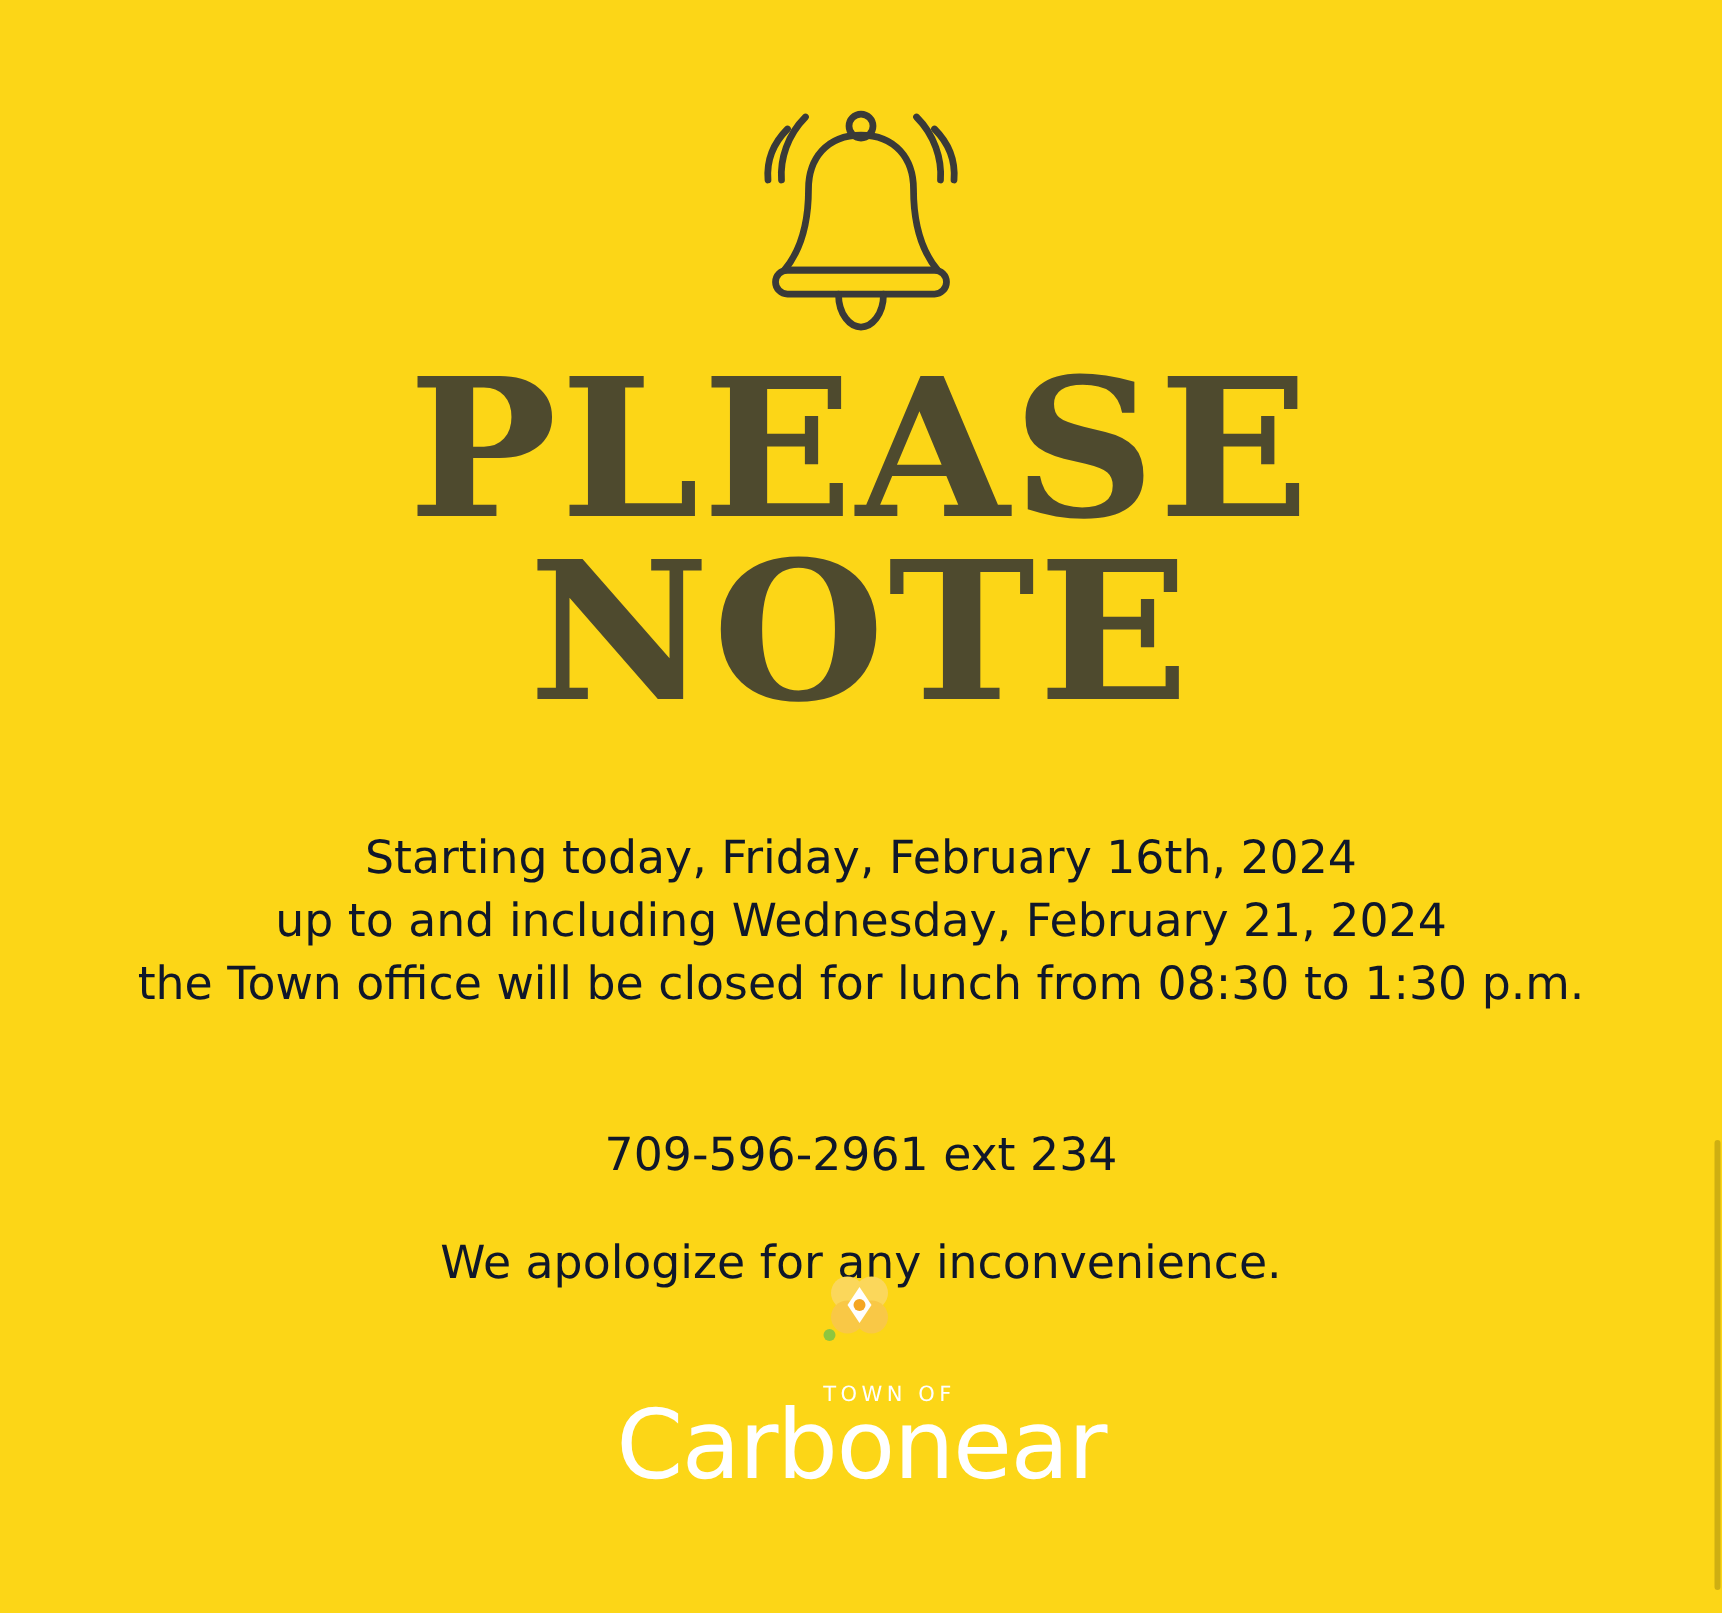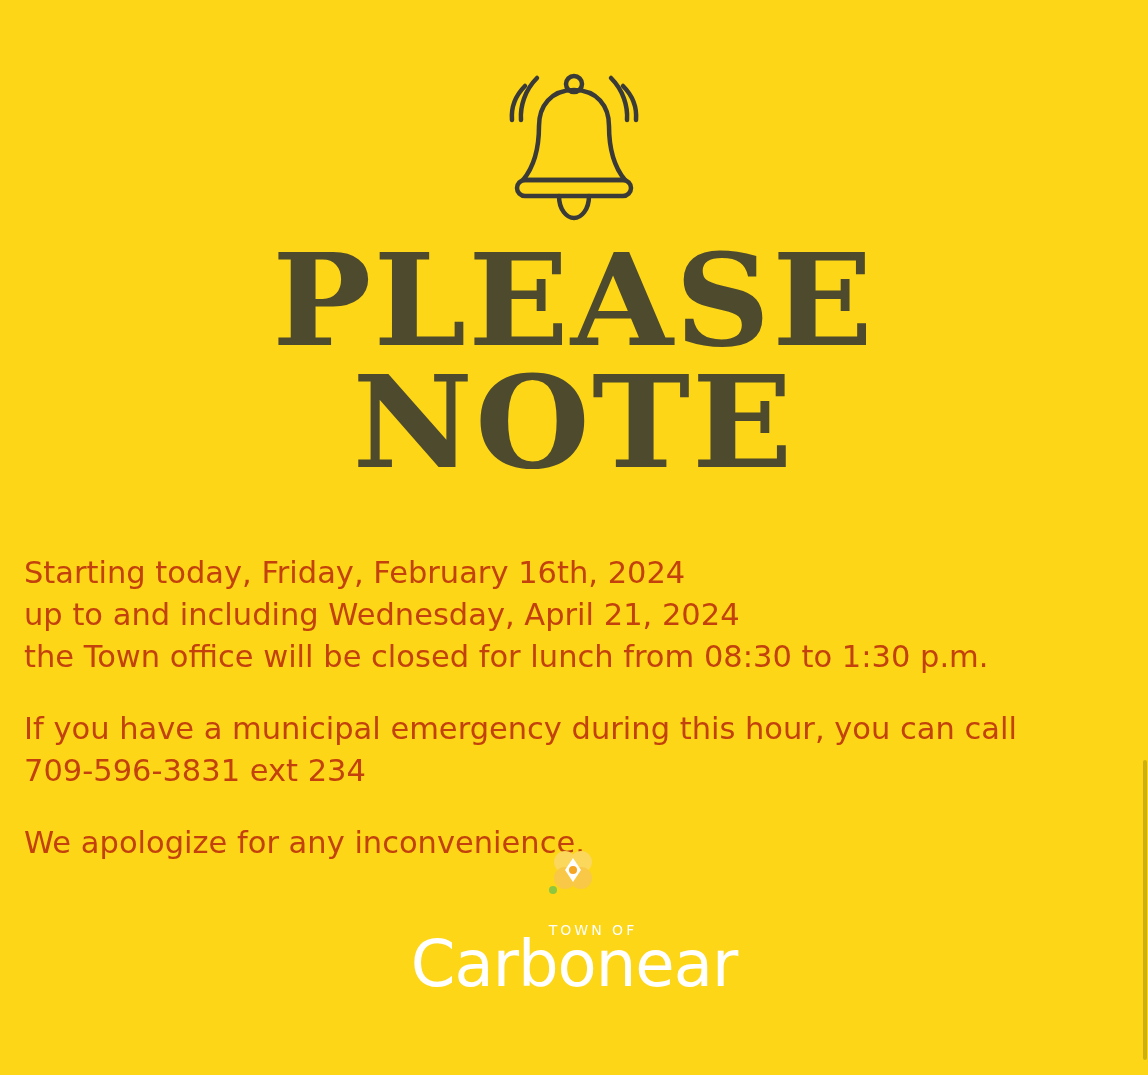--- a/index.html
+++ b/index.html
@@ -42,21 +42,22 @@
     margin-top: 14px;
     transform: scaleX(1.03);
   }
   .headline-line2 {
     font-size: 128px;
     margin-top: 4px;
     transform: scaleX(1.03);
   }
   .body-text {
     margin-top: 70px;
-    color: #c2410c;
+    text-align: center;
+    color: #0f172a;
     font-size: 30.5px;
     line-height: 1.38;
     font-family: "DejaVu Sans", sans-serif;
     width: 1100px;
   }
   .para {
     margin: 0 0 30px 0;
   }
   .para:last-child {
     margin-bottom: 0;
@@ -121,26 +122,26 @@
   </div>
 
   <div class="headline">
     <div class="headline-line1">PLEASE</div>
     <div class="headline-line2">NOTE</div>
   </div>
 
   <div class="body-text">
     <p class="para">
       <span>Starting today, Friday, February 16th, 2024</span><br>
-      <span>up to and including Wednesday, April 21, 2024</span><br>
+      <span>up to and including Wednesday, February 21, 2024</span><br>
       <span>the Town office will be closed for lunch from 08:30 to 1:30 p.m.</span>
     </p>
     <p class="para">
-      <span>If you have a municipal emergency during this hour, you can call</span><br>
-      <span>709-596-3831 ext 234</span>
+      <br>
+      <span>709-596-2961 ext 234</span>
     </p>
     <p class="para">
       <span>We apologize for any inconvenience.</span>
     </p>
   </div>
 
   <div class="logo-wrap">
     <div class="logo-mark">
       <svg viewBox="0 0 58 48" width="58" height="48">
         <circle cx="20" cy="14" r="11" fill="#FBD75B"></circle>

